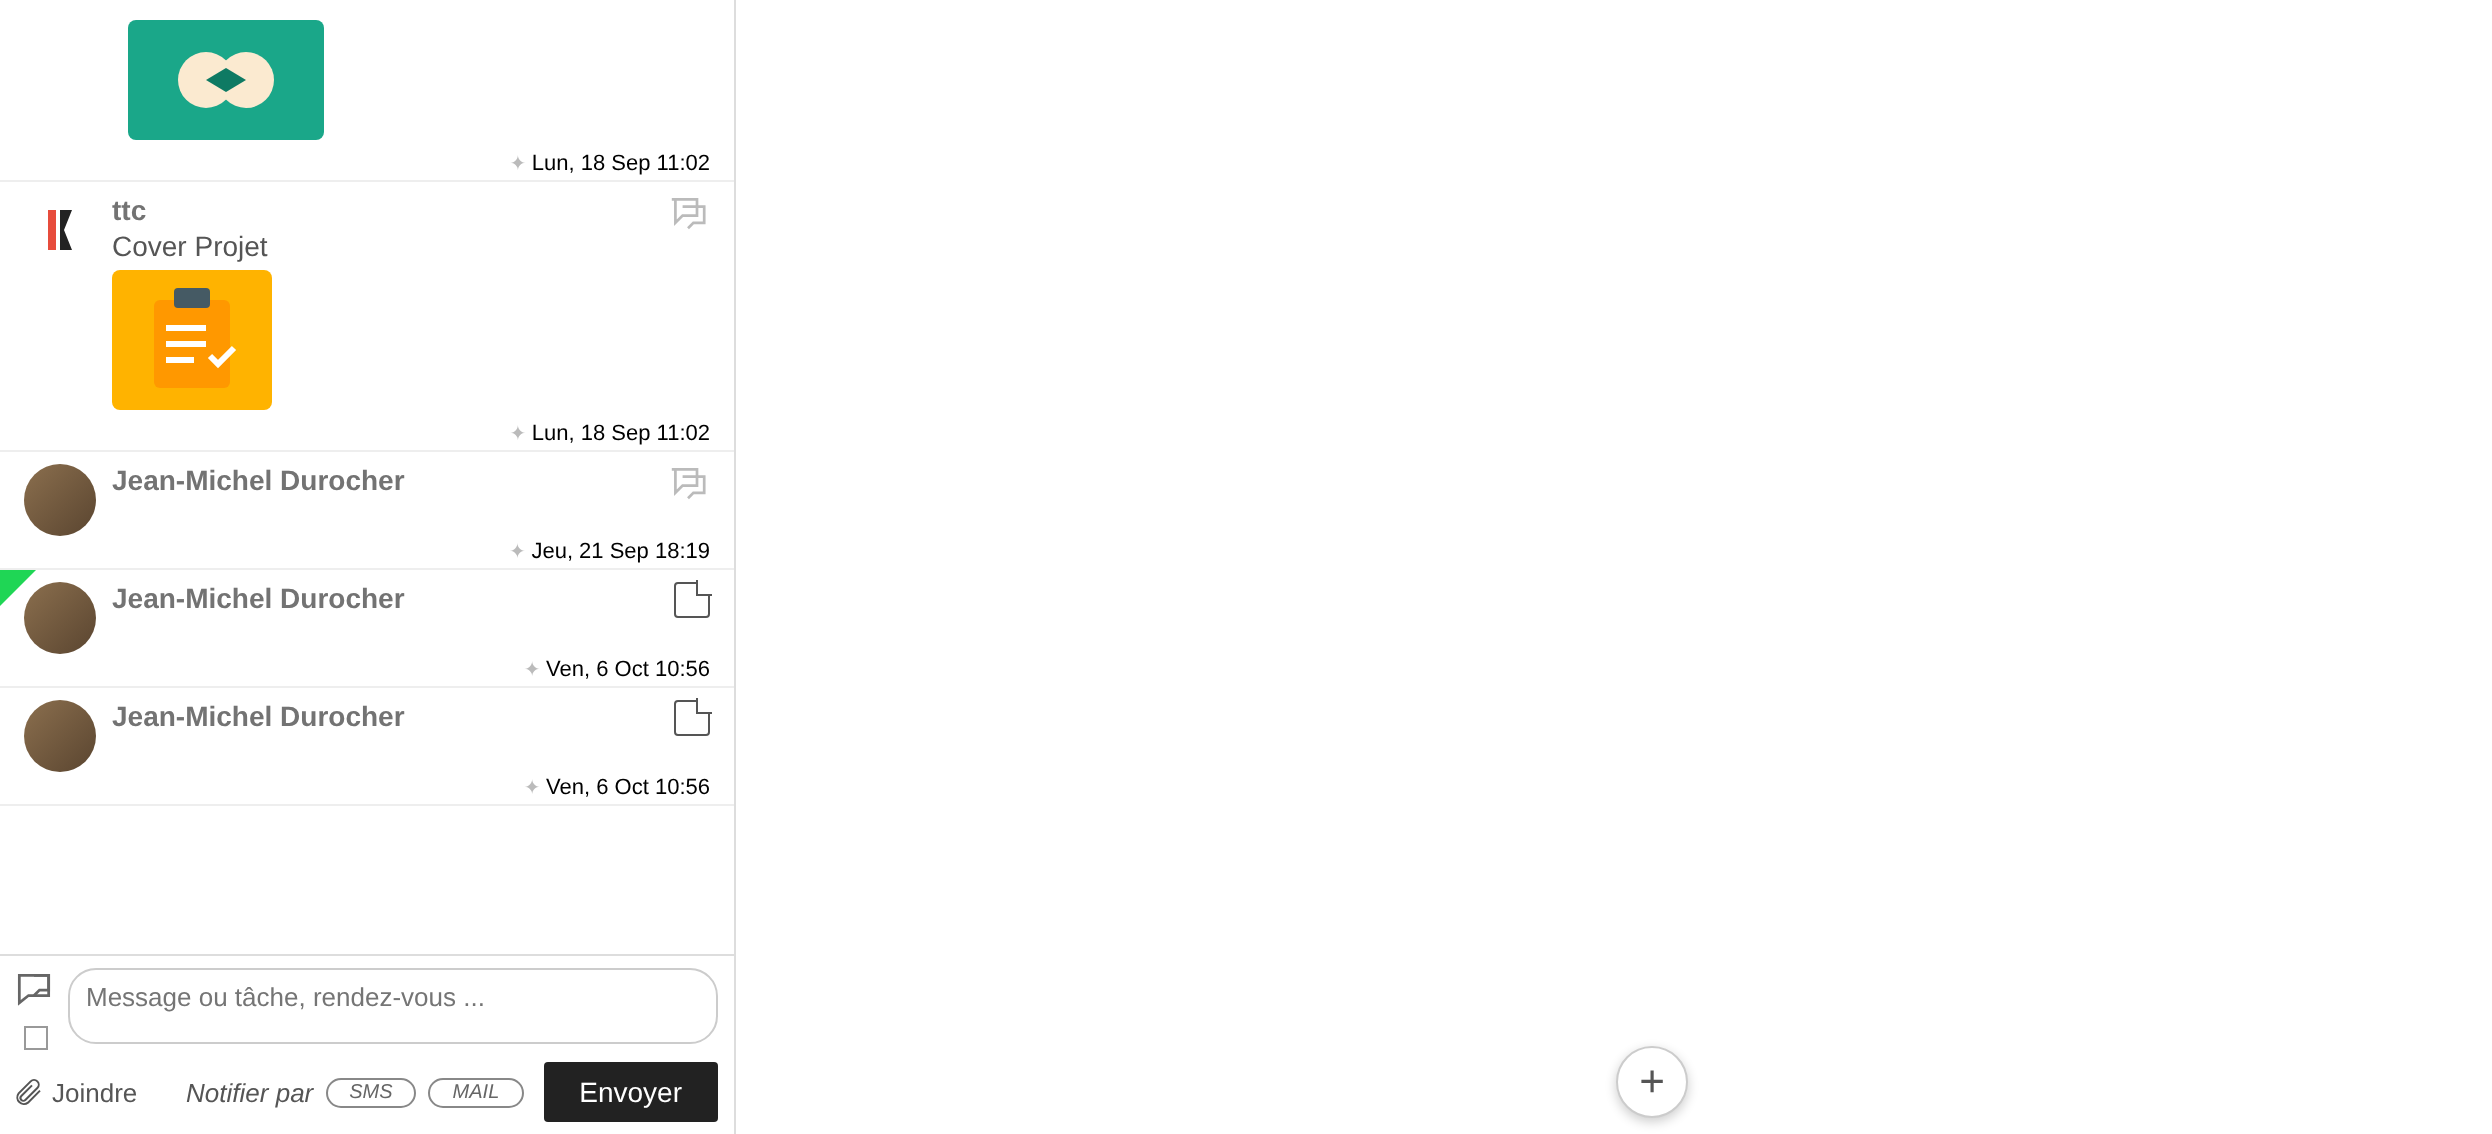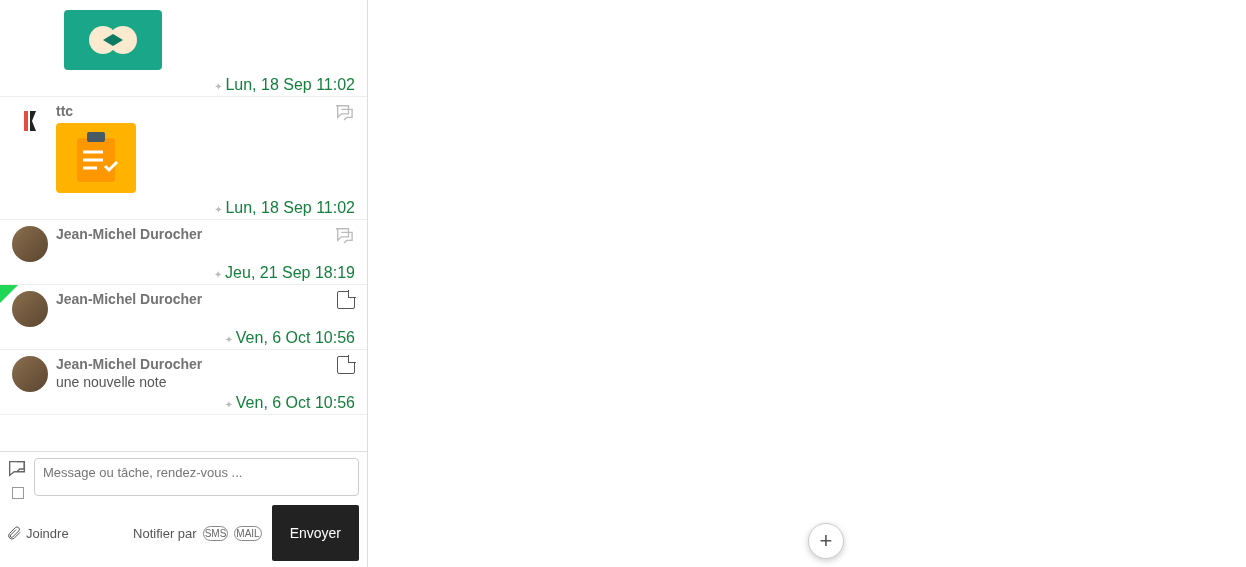--- a/index.html
+++ b/index.html
@@ -7,42 +7,42 @@
 
 
 .left-panel { width: 368px; height: 567px; border-right: 1px solid #ddd; display: flex; flex-direction: column; position: relative; }
 .messages { flex: 1; overflow: hidden; }
 .msg-item { padding: 6px 12px 2px 12px; border-bottom: 1px solid #eee; position: relative; }
 .msg-item .avatar { width: 36px; height: 36px; border-radius: 50%; float: left; margin-right: 8px; background: #ccc; display:inline-flex; align-items:center; justify-content:center; font-size:11px; color:#fff;}
 .msg-item .avatar.photo { background: linear-gradient(135deg,#8b6f4e,#5a4530); }
 .msg-item .avatar.app { border-radius: 6px; background: #fff; }
 .msg-item .sender { font-weight: 600; font-size: 14px; color:#737373; }
 .msg-item .body { font-size: 14px; color:#555; margin-top:2px; }
-.msg-item .timestamp { text-align: right; font-size: 16px; color: #15803d; font-weight:500; clear: both; padding-top:2px;}
+.msg-item .timestamp { text-align: right; font-size: 11px; color: #000000; font-weight:500; clear: both; padding-top:2px;}
 .msg-item .timestamp::before { content:"✦ "; font-size:10px; color:#bbb;}
 .msg-item .thumb { width:80px; height:70px; background:#ffb300; border-radius:4px; margin:4px 0 4px 44px; display:flex; align-items:center; justify-content:center;}
 .msg-item .thumb.hand { width:98px; height:60px; background:#1aa789; margin-left:52px;}
 .msg-item .note-icon { position:absolute; top:6px; right:12px; width:18px; height:18px; border:1.5px solid #555; border-radius:2px;}
 .msg-item .note-icon::after{content:"";position:absolute;top:-2px;right:-2px;width:7px;height:7px;border-left:1.5px solid #555;border-bottom:1.5px solid #555;background:#fff;}
 .msg-item .chat-icon { position:absolute; top:6px; right:12px; width:22px; height:18px;}
 .msg-item .chat-icon svg{width:22px;height:18px;stroke:#bbb;fill:none;stroke-width:1.5;}
 .green-tri{position:absolute;left:0;width:0;height:0;border-left:18px solid #1fd655;border-bottom:18px solid transparent;top:0;}
 
 .composer { border-top:1px solid #ddd; padding:6px 8px 6px 6px; }
 .composer-row1{display:flex; align-items:flex-start; gap:6px;}
 .composer-icon{width:22px;height:22px; margin-top:2px;}
 .composer-icon svg{width:22px;height:22px;stroke:#666;fill:none;stroke-width:1.5;}
 .checkbox-sm{width:12px;height:12px;border:1px solid #999;margin-left:6px;margin-top:4px;}
-.msg-input{flex:1;border:1px solid #ccc;border-radius:4px;padding:6px 8px;font-size:13px;color:#888;height:38px;resize:none;font-family:inherit;}
+.msg-input{flex:1;border:1px solid #ccc;border-radius:14px;padding:6px 8px;font-size:13px;color:#888;height:38px;resize:none;font-family:inherit;}
 .composer-row2{display:flex;align-items:center;gap:10px;margin-top:6px;}
 .attach{display:flex;align-items:center;gap:4px;color:#555;font-size:13px;text-align:right;}
 .attach svg{width:16px;height:16px;stroke:#555;fill:none;stroke-width:1.5;}
-.notify{margin-left:auto;display:flex;align-items:center;gap:6px;color:#555;font-size:13px;}
-.pill{border:1px solid #888;border-radius:10px;padding:1px 1px;font-size:10px;color:#666;}
-.send-btn{background:#222;color:#fff;border:none;padding:20px 18px;font-size:14px;border-radius:2px;}
+.notify{margin-left:auto;display:flex;align-items:center;gap:6px;color:#555;font-size:13px;font-style:italic;}
+.pill{border:1px solid #888;border-radius:10px;padding:1px 11px;font-size:10px;color:#666;}
+.send-btn{background:#222;color:#fff;border:none;padding:7px 18px;font-size:14px;border-radius:2px;}
 
 .fab{position:absolute;left:808px;bottom:8px;width:36px;height:36px;border-radius:50%;background:#fff;border:1px solid #ccc;box-shadow:0 2px 6px rgba(0,0,0,0.2);font-size:22px;color:#555;display:flex;align-items:center;justify-content:center;cursor:pointer;}
 .container{position:relative;width:1246px;height:567px;}
 </style>
 </head>
 <body>
 <div class="container">
 
 <div class="left-panel">
   <div class="messages" id="messages">
@@ -57,20 +57,21 @@
           <div class="timestamp">Lun, 18 Sep 11:02</div>
         </div>
         <div class="msg-item">
           <div class="avatar app">
             <svg width="24" height="24" viewBox="0 0 24 24">
               <path fill="#e74c3c" d="M6 2h4v20H6z"></path>
               <path fill="#222" d="M12 2h6l-4 10 4 10h-6z"></path>
             </svg>
           </div>
           <div class="sender">ttc</div>
+          <div class="body">Cover Projet</div>
           <div class="thumb">
             <svg width="50" height="56" viewBox="0 0 50 56">
               <rect x="6" y="8" width="38" height="44" rx="3" fill="#ff9800"></rect>
               <rect x="16" y="2" width="18" height="10" rx="2" fill="#455a64"></rect>
               <path d="M12 22h20M12 30h20M12 38h14" stroke="#fff" stroke-width="3"></path>
               <path d="M34 36l4 4 8-8" stroke="#fff" stroke-width="3" fill="none"></path>
             </svg>
           </div>
           <span class="chat-icon"><svg viewBox="0 0 24 20">
               <path d="M3 3h14v9H9l-4 4V3z"></path>
@@ -90,21 +91,20 @@
         <div class="msg-item">
           <div class="green-tri"></div>
           <div class="avatar photo"></div>
           <div class="sender">Jean-Michel Durocher</div>
           <span class="note-icon"></span>
           <div class="timestamp">Ven, 6 Oct 10:56</div>
         </div>
         <div class="msg-item">
           <div class="avatar photo"></div>
           <div class="sender">Jean-Michel Durocher</div>
-          <div class="body">une nouvelle note</div>
           <span class="note-icon"></span>
           <div class="timestamp">Ven, 6 Oct 10:56</div>
         </div>
       </div>
 
   <div class="composer">
     <div class="composer-row1">
       <div>
         <span class="composer-icon">
           <svg viewBox="0 0 24 24">

